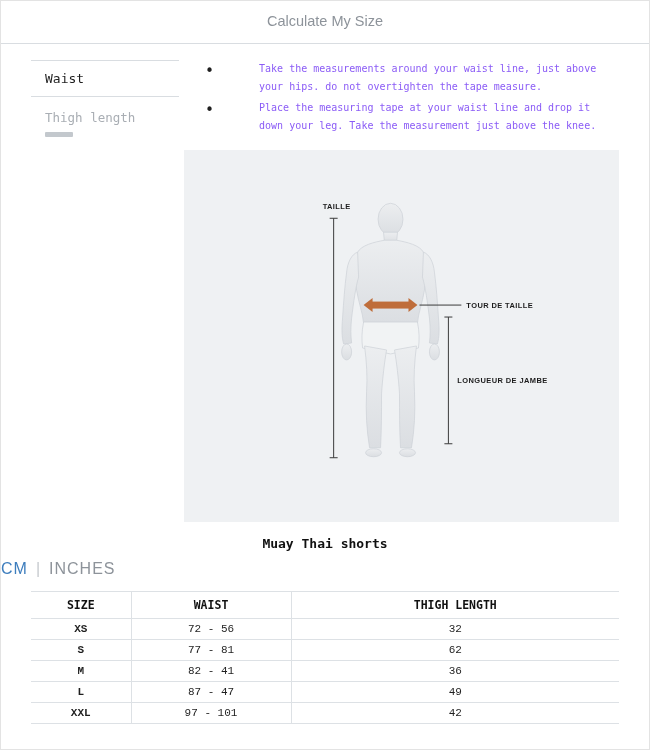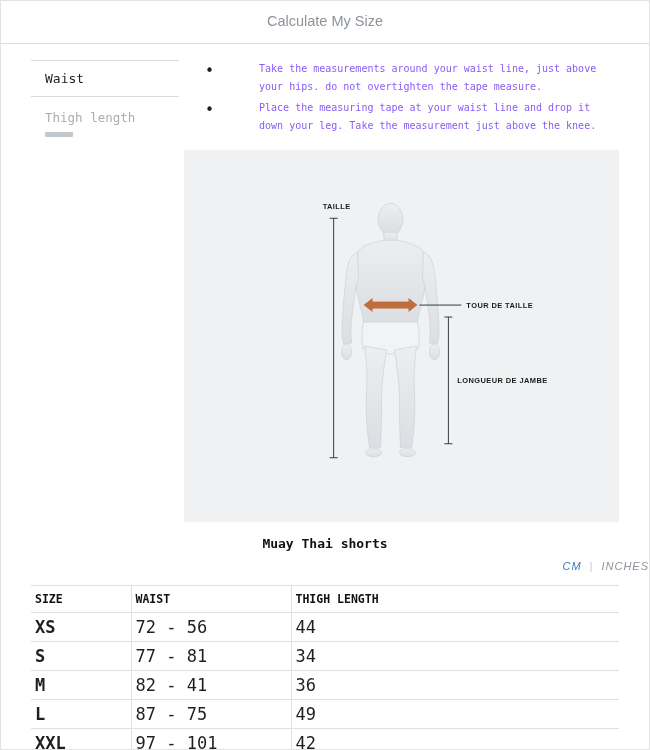--- a/index.html
+++ b/index.html
@@ -32,34 +32,34 @@
   .instructions { flex:1; font-family:"DejaVu Sans Mono", monospace; }
   .bullet-row { display:flex; margin-bottom:4px; }
   .bullet-row .bullet { font-size:15px; line-height:1.55; margin-right:9px; color:#1f1f1f; }
   .bullet-row p { font-size:10px; line-height:1.75; color:#8b5cf6;margin-left:36px; }
   
   .diagram { width:435px; height:372px; margin:12px 30px 0 auto; background:#eff1f3; }
   .diagram svg { display:block; width:100%; height:100%; }
   .diag-label { font-family:"Liberation Sans", sans-serif; font-weight:bold; font-size:7.5px; letter-spacing:0.4px; fill:#1c1c1c; }
   
   .caption { text-align:center; margin-top:14px; font-family:"DejaVu Sans Mono", monospace; font-weight:bold; font-size:13px; color:#111; }
-  .units { text-align:right; margin-top:9px; font-size:11px; letter-spacing:1px; font-family:"Liberation Sans", sans-serif;font-style:italic; }
+  .units { text-align:left; margin-top:9px; font-size:16px; letter-spacing:1px; font-family:"Liberation Sans", sans-serif; }
   .unit-cm { color:#3d7dbd; cursor:pointer; }
   .unit-sep { color:#c5c9cd; margin:0 8px; }
   .unit-in { color:#8d939a; cursor:pointer; }
   
   table.size-table {
     width:588px; margin:13px 30px 0 30px; border-collapse:collapse;
     font-family:"DejaVu Sans Mono", monospace;
   }
   .size-table th, .size-table td {
-    border:1px solid #dde1e5; text-align:left; padding:4px 4px;
+    border:1px solid #dde1e5; text-align:center; padding:4px 4px;
   }
   .size-table th { font-size:11.5px; font-weight:bold; color:#111; padding:6px 4px; }
-  .size-table td { font-size:17px; color:#1f1f1f; }
+  .size-table td { font-size:11px; color:#1f1f1f;font-family:Liberation Mono, monospace; }
   .size-table td.size-col { font-weight:bold; }
   .size-table th:first-child, .size-table td:first-child { border-left:none; }
   .size-table th:last-child,  .size-table td:last-child  { border-right:none; }
   .size-table col.c1 { width:100px; } .size-table col.c2 { width:160px; }
 </style>
 </head>
 <body>
 
 <div class="page">
 
@@ -153,35 +153,35 @@
       <tr>
         <th>SIZE</th>
         <th>WAIST</th>
         <th>THIGH LENGTH</th>
       </tr>
     </thead>
     <tbody>
       <tr>
         <td class="size-col">XS</td>
         <td>72 - 56</td>
-        <td>44</td>
+        <td>32</td>
       </tr>
       <tr>
         <td class="size-col">S</td>
         <td>77 - 81</td>
-        <td>34</td>
+        <td>62</td>
       </tr>
       <tr>
         <td class="size-col">M</td>
         <td>82 - 41</td>
         <td>36</td>
       </tr>
       <tr>
         <td class="size-col">L</td>
-        <td>87 - 75</td>
+        <td>87 - 47</td>
         <td>49</td>
       </tr>
       <tr>
         <td class="size-col">XXL</td>
         <td>97 - 101</td>
         <td>42</td>
       </tr>
     </tbody>
   </table>
 

